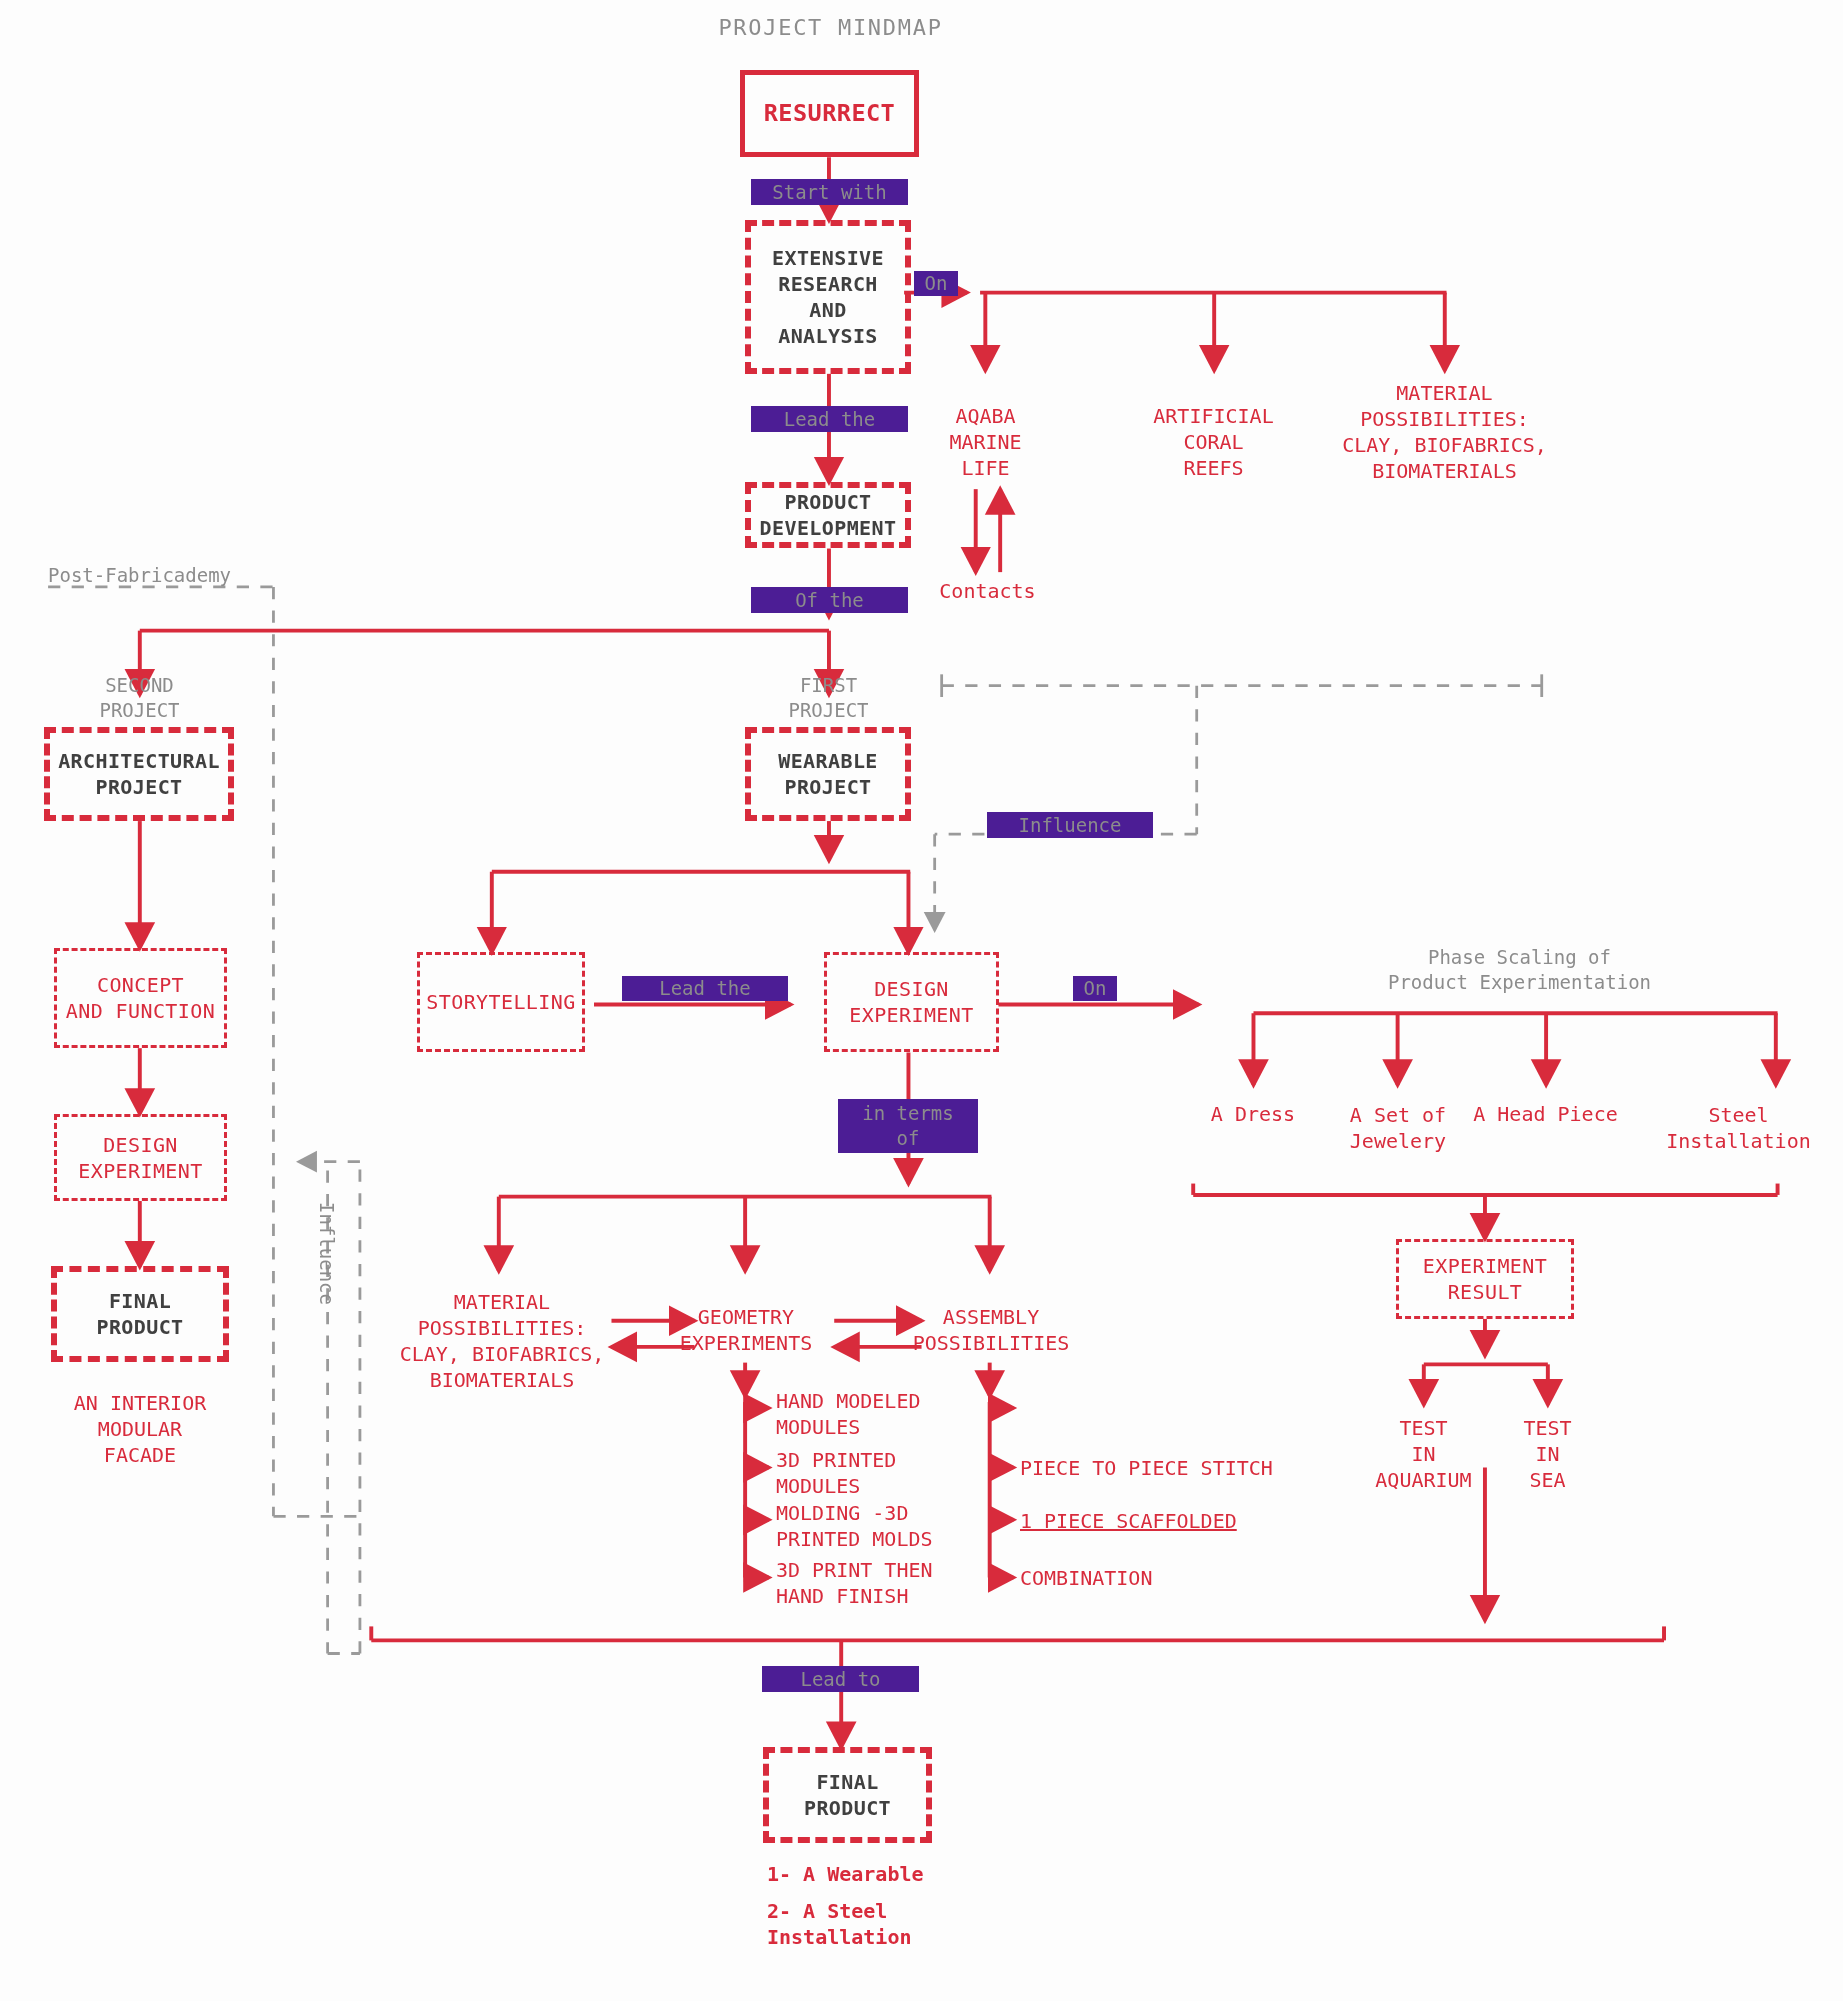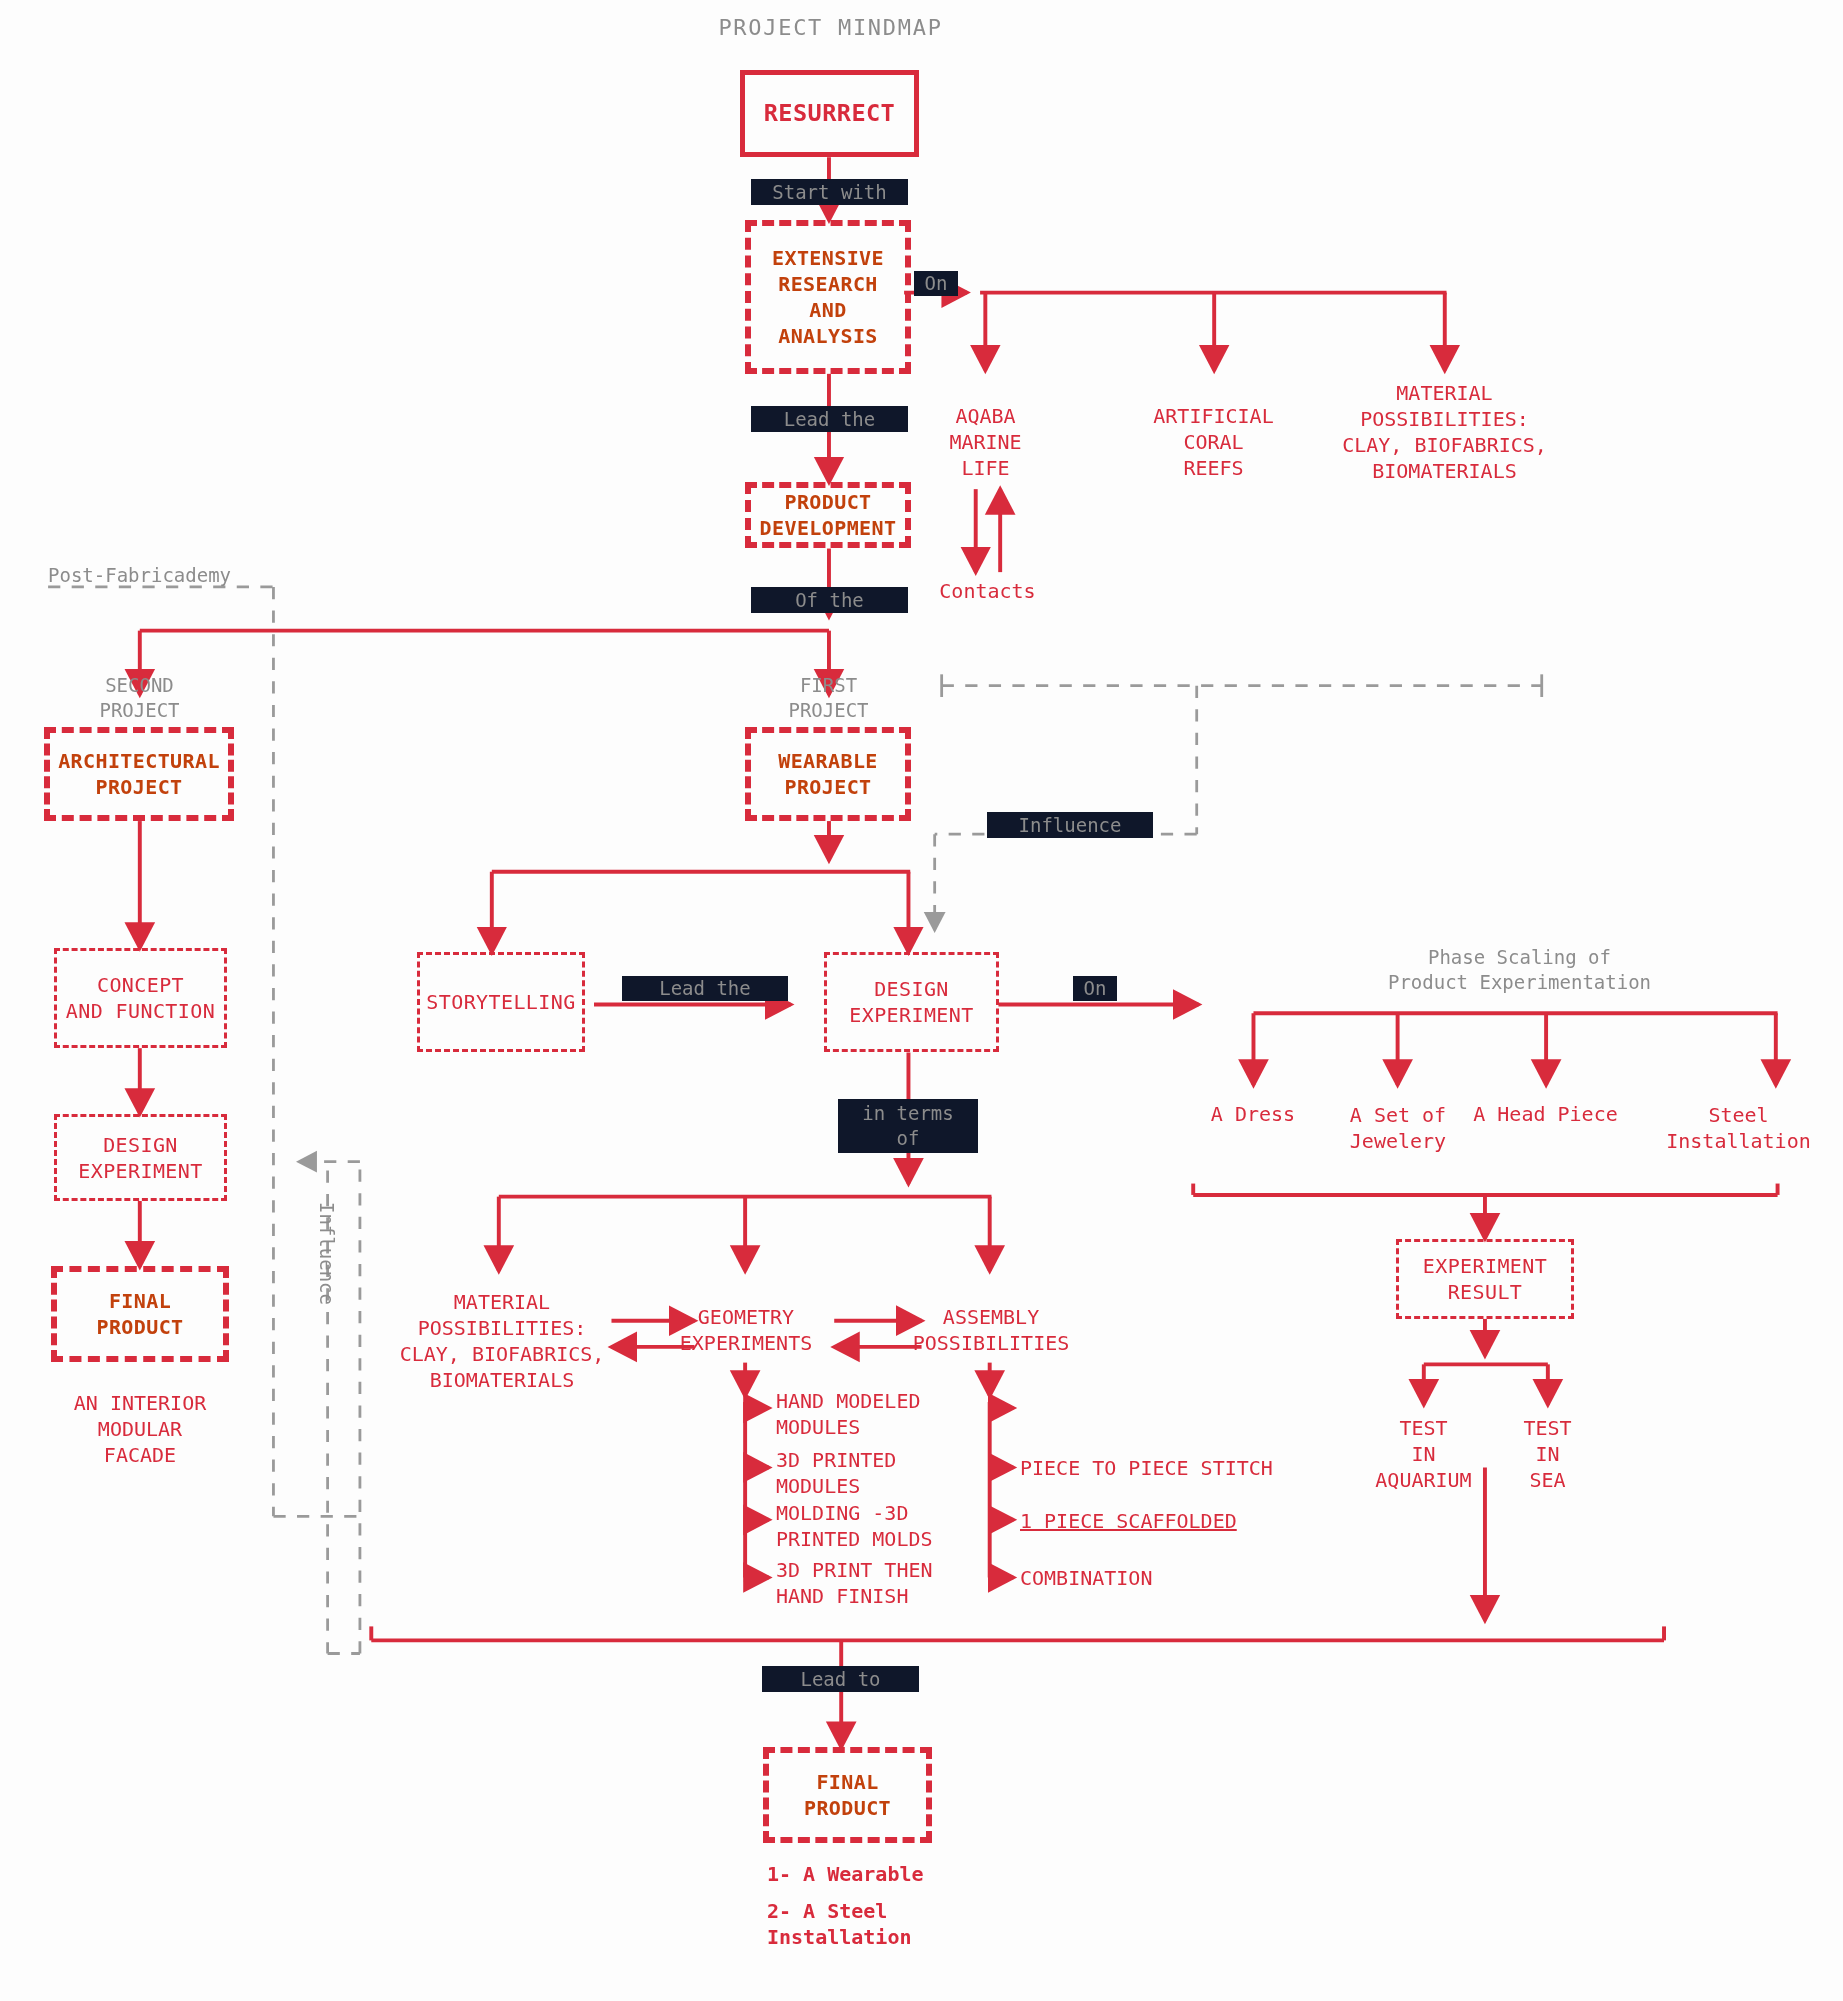--- a/index.html
+++ b/index.html
@@ -6,30 +6,30 @@
   body{width:1844px;height:2002px;position:relative;overflow:hidden;
        font-family:"DejaVu Sans Mono","Liberation Mono",monospace;}
   #stage{position:absolute;left:0;top:0;width:1844px;height:2002px;}
   svg.lines{position:absolute;left:0;top:0;width:1844px;height:2002px;pointer-events:none;}
 
   .node{position:absolute;box-sizing:border-box;display:flex;align-items:center;
         justify-content:center;text-align:center;line-height:1.30;}
 
   
   .box-solid{border:5.2px solid #D82B3C;color:#D82B3C;font-weight:bold;font-size:23.6px;letter-spacing:0.4px;}
-  .box-dash-heavy{border:6.1px dashed #D82B3C;color:#c2410c;font-weight:bold;font-size:20px;letter-spacing:0.4px;}
+  .box-dash-heavy{border:6.1px dashed #D82B3C;color:#404040;font-weight:bold;font-size:20px;letter-spacing:0.4px;}
   .box-dash-light{border:3.5px dashed #D82B3C;color:#D82B3C;font-weight:normal;font-size:20px;letter-spacing:0.4px;}
 
   
   .txt-red{color:#D82B3C;font-size:20px;}
   .txt-red-b{color:#D82B3C;font-size:20px;font-weight:bold;}
   .txt-gray{color:#8C8C8C;font-size:19px;}
   .txt-gray-lg{color:#8C8C8C;font-size:22px;letter-spacing:1.7px;}
 
-  .label-bg{background:#0f172a;padding:0 5.2px;}
+  .label-bg{background:#4c1d95;padding:0 5.2px;}
   .vert{writing-mode:vertical-rl;}
   .leftal{justify-content:flex-start;text-align:left;}
 </style>
 </head>
 <body>
 
 <div id="stage">
 
   <svg class="lines" viewBox="0 0 2111 2292">
     <defs>

